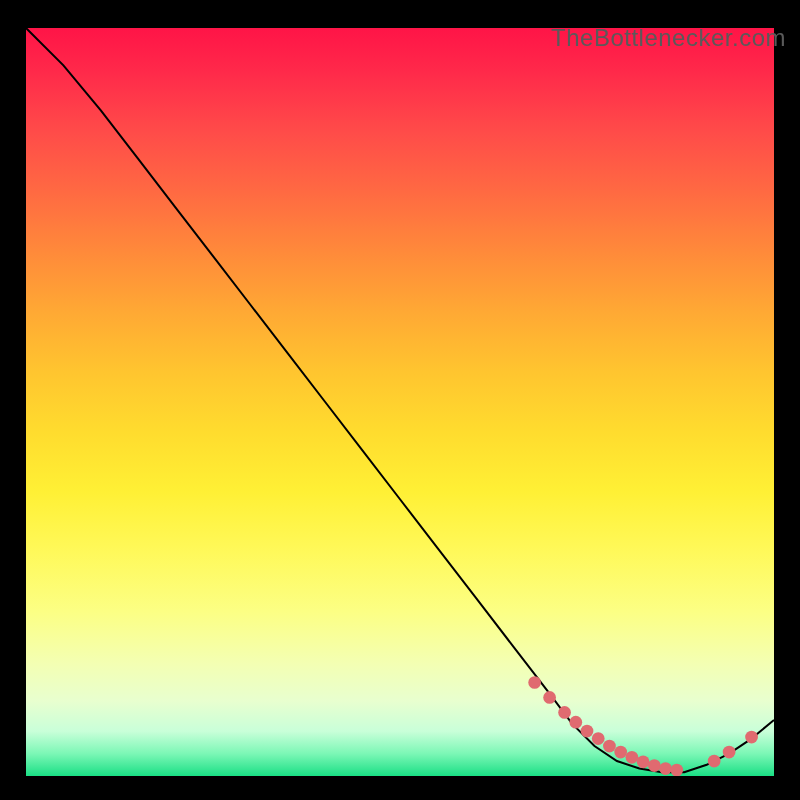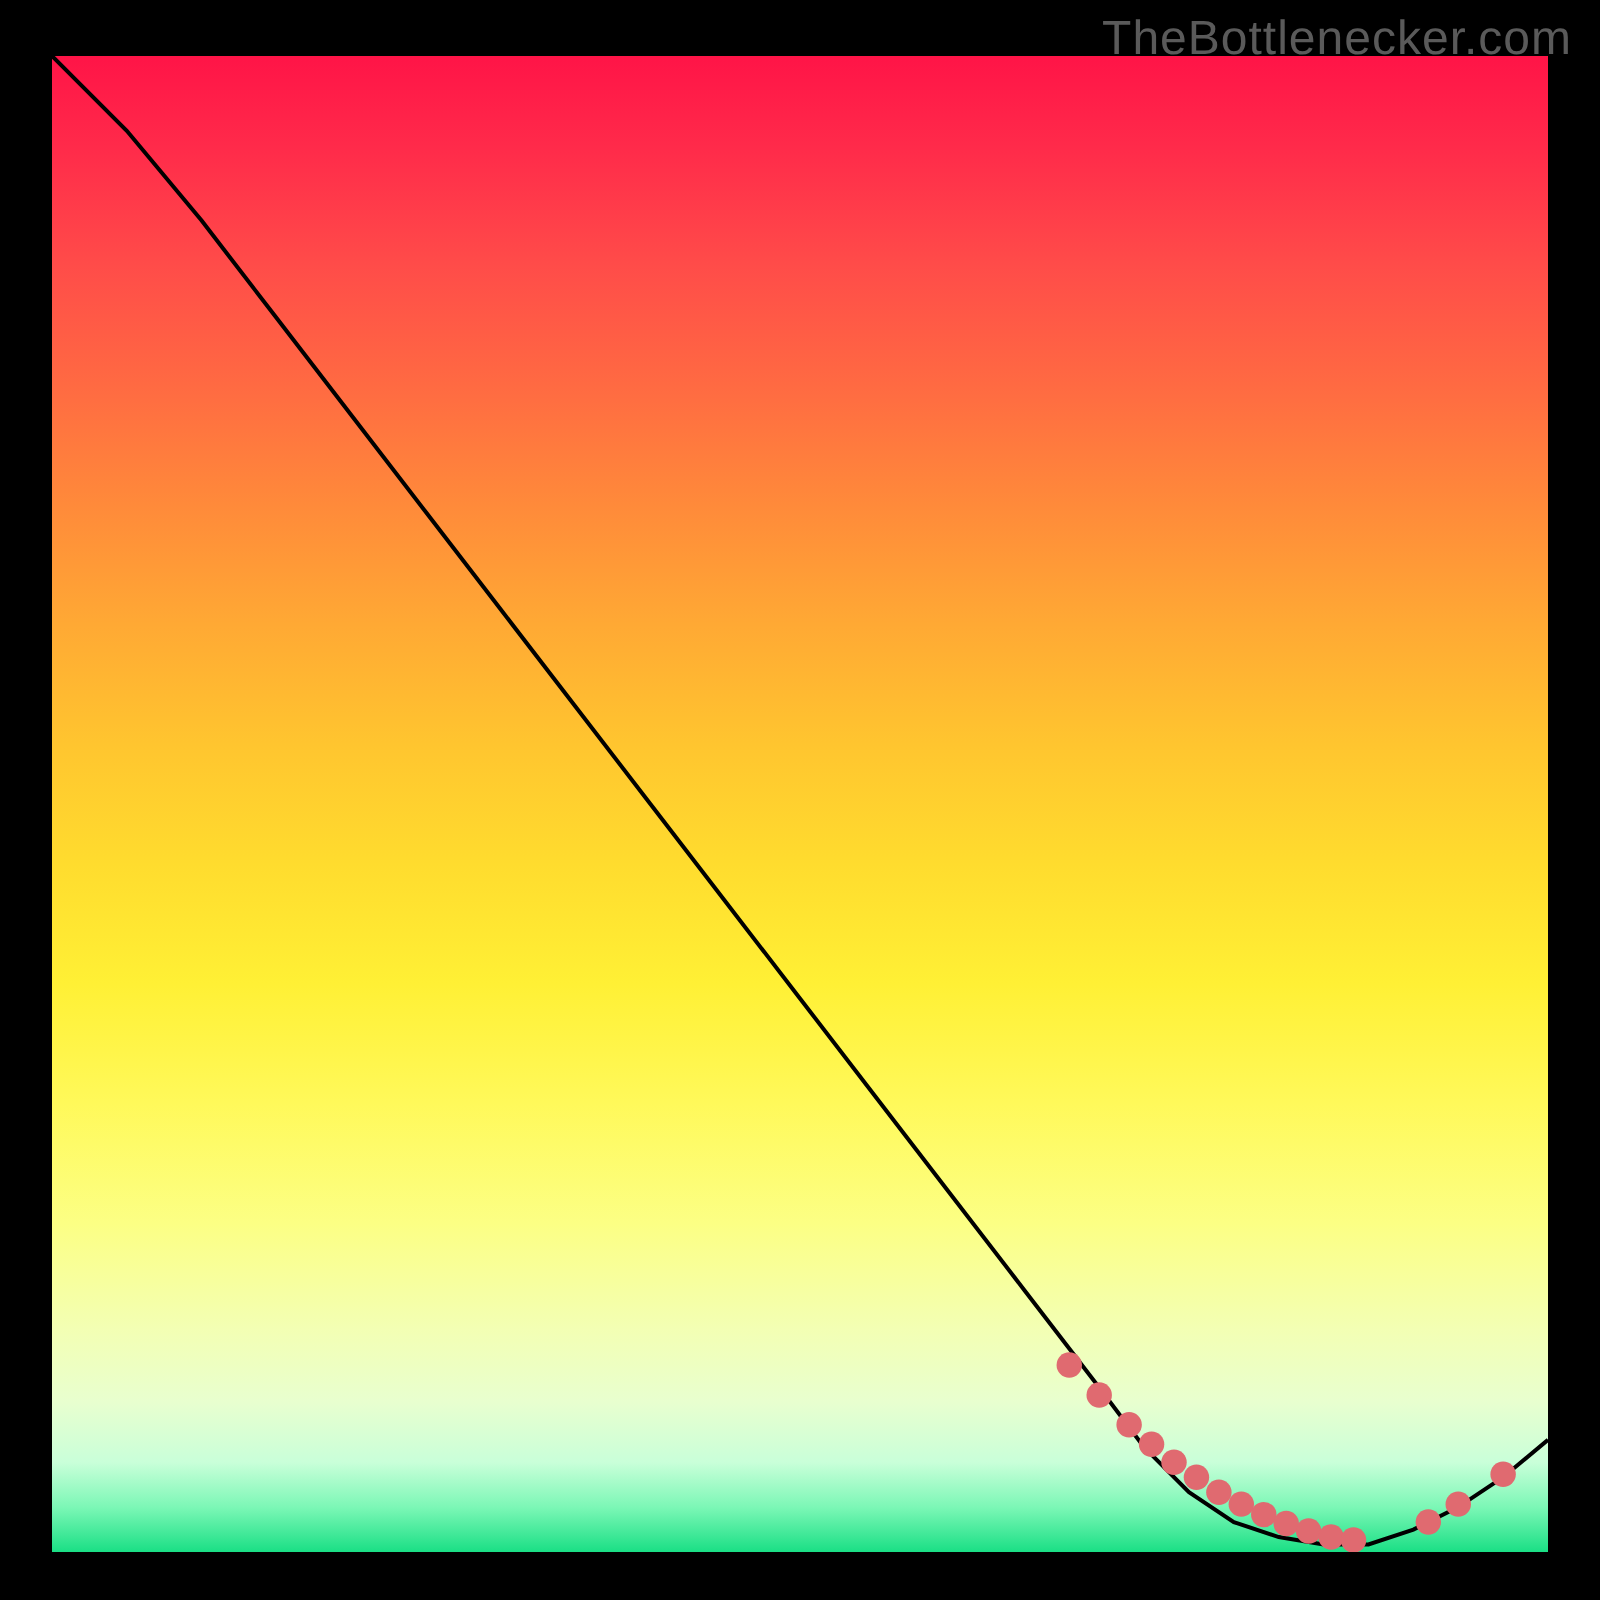--- a/index.html
+++ b/index.html
@@ -12,21 +12,21 @@
     font-family: Arial, Helvetica, sans-serif;
   }
   .frame {
     position: relative;
     width: 800px;
     height: 800px;
     background: #000;
   }
   .attribution {
     position: absolute;
-    top: 6px;
+    top: 24px;
     right: 14px;
     color: #5a5a5a;
     font-size: 24px;
     font-weight: 400;
     letter-spacing: 0.5px;
     z-index: 20;
   }
   .plot {
     position: absolute;
     left: 26px;

